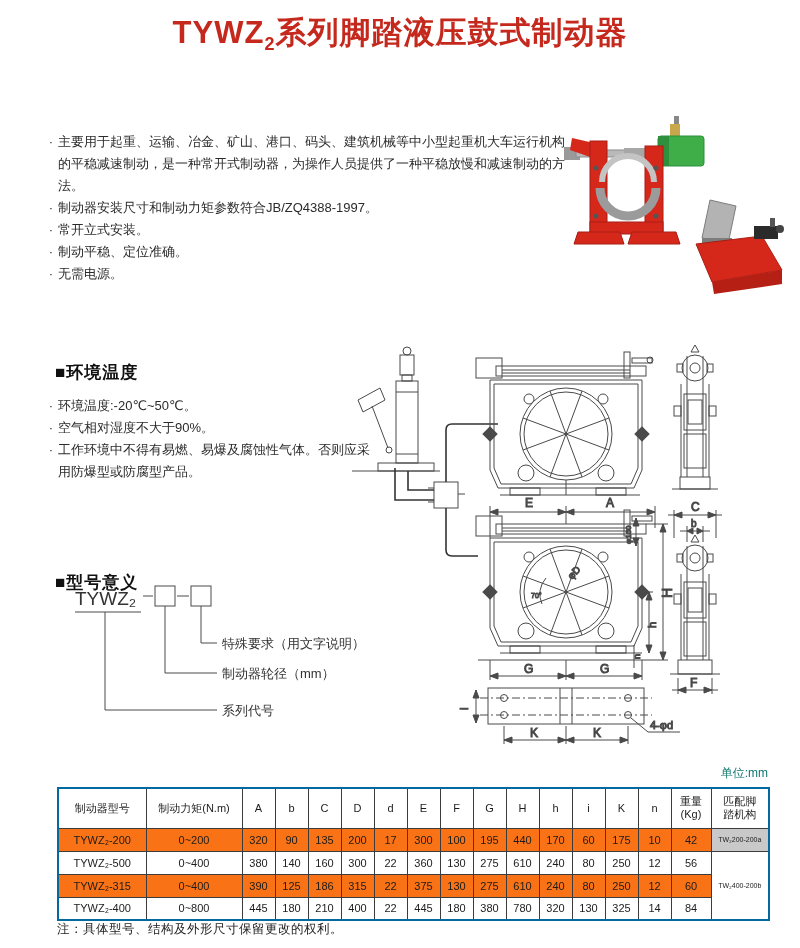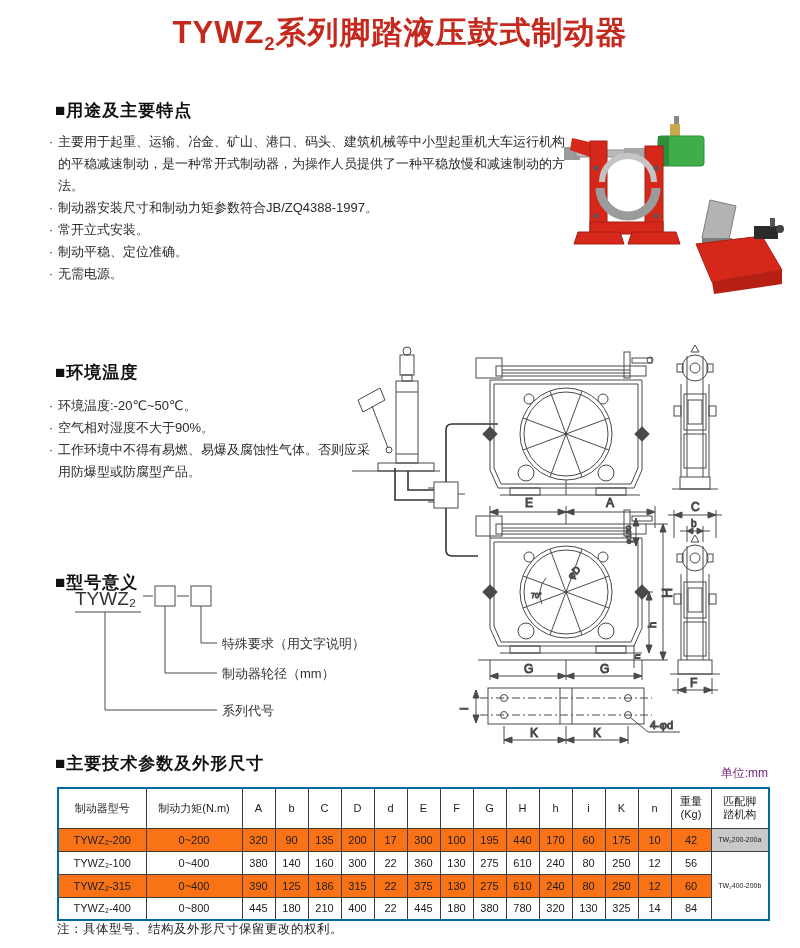--- a/index.html
+++ b/index.html
@@ -25,21 +25,21 @@
   .h-params    { top:752px; }
   .blist { position:absolute; list-style:none; }
   .blist li { display:flex; font-size:13px; line-height:22px; color:#2b2b2b; }
   .blist .dot { width:14px; flex:none; text-align:center; }
   .blist .txt { flex:1; }
   .l-features  { left:44px; top:131px; width:522px; }
   .l-conditions{ left:44px; top:395px; width:338px; }
   .photo-box { position:absolute; left:558px; top:112px; width:236px; height:192px; }
   .draw-box  { position:absolute; left:350px; top:342px; width:400px; height:408px; }
   .model-box { position:absolute; left:67px;  top:578px; width:330px; height:158px; }
-  .unit-label { position:absolute; top:765px; right:32px; font-size:12px; color:#701a75; }
+  .unit-label { position:absolute; top:765px; right:32px; font-size:12px; color:#0f766e; }
   table.params {
     position:absolute; left:57px; top:787px; width:711px;
     border-collapse:collapse; table-layout:fixed;
     font-size:11px; color:#1c1c1c;
   }
   table.params th, table.params td {
     border:1px solid #3c3c3c; text-align:center; vertical-align:middle;
     padding:0 1px; overflow:hidden;
   }
   table.params { border:2px solid #0369a1; }
@@ -52,21 +52,20 @@
   svg text { font-family:"Liberation Sans","DejaVu Sans",sans-serif; fill:#333; }
   .dim { font-size:12px; }
 </style>
 </head>
 <body>
 
 <div class="page">
 
   <div class="page-title"><span>TYWZ</span><sub>2</sub><span>系列脚踏液压鼓式制动器</span></div>
 
-  <div class="sec-heading h-features">■用途及主要特点</div>
   <ul class="blist l-features">
     <li>
         <span class="dot">·</span>
         <span class="txt">主要用于起重、运输、冶金、矿山、港口、码头、建筑机械等中小型起重机大车运行机构的平稳减速制动，是一种常开式制动器，为操作人员提供了一种平稳放慢和减速制动的方法。</span>
       </li>
     <li>
         <span class="dot">·</span>
         <span class="txt">制动器安装尺寸和制动力矩参数符合JB/ZQ4388-1997。</span>
       </li>
     <li>
@@ -383,21 +382,20 @@
       <line x1="98" y1="28" x2="98" y2="95"></line>
         <line x1="98" y1="95" x2="150" y2="95"></line>
       <line x1="134" y1="28" x2="134" y2="65"></line>
         <line x1="134" y1="65" x2="150" y2="65"></line>
       <text x="155" y="70" font-size="13" stroke="none" fill="#222">特殊要求（用文字说明）</text>
       <text x="155" y="100" font-size="13" stroke="none" fill="#222">制动器轮径（mm）</text>
       <text x="155" y="137" font-size="13" stroke="none" fill="#222">系列代号</text>
     </svg>
   </div>
 
-  <div class="sec-heading h-params">■主要技术参数及外形尺寸</div>
   <div class="unit-label">单位:mm</div>
 
   <table class="params">
     <colgroup>
       <col style="width:88px">
         <col style="width:96px">
       <col style="width:33px">
         <col style="width:33px">
         <col style="width:33px">
         <col style="width:33px">
@@ -448,21 +446,21 @@
       <td>195</td>
       <td>440</td>
       <td>170</td>
       <td>60</td>
       <td>175</td>
       <td>10</td>
       <td>42</td>
       <td class="match-cell-shaded">TW₂200-200a</td>
     </tr>
     <tr>
-      <td>TYWZ₂-100</td>
+      <td>TYWZ₂-500</td>
       <td>0~400</td>
       <td>380</td>
       <td>140</td>
       <td>160</td>
       <td>300</td>
       <td>22</td>
       <td>360</td>
       <td>130</td>
       <td>275</td>
       <td>610</td>

